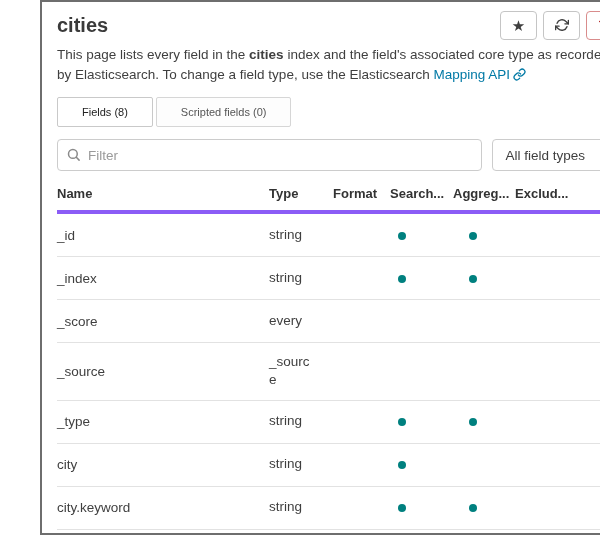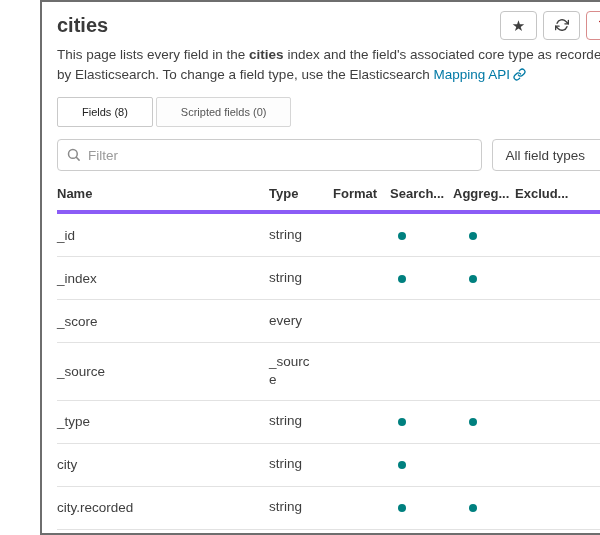--- a/index.html
+++ b/index.html
@@ -237,21 +237,21 @@
         <span>
           <svg width="15" height="15" viewBox="0 0 24 24" fill="none" stroke="#8a8a8a" stroke-width="2" stroke-linecap="round" stroke-linejoin="round">
             <path d="M17 3a2.828 2.828 0 1 1 4 4L7.5 20.5 2 22l1.5-5.5L17 3z"></path>
           </svg>
         </span>
       </button>
     </div>
   </div>
 
   <div class="trow">
-    <div class="cell name">city.recorded</div>
+    <div class="cell name">city.keyword</div>
     <div class="cell type">string</div>
     <div class="cell format"></div>
     <div class="cell dotcell search"><span class="dot"></span></div>
     <div class="cell dotcell aggreg"><span class="dot"></span></div>
     <div class="cell exclud"></div>
     <div class="cell editcell">
       <button class="edit-btn">
         <span>
           <svg width="15" height="15" viewBox="0 0 24 24" fill="none" stroke="#8a8a8a" stroke-width="2" stroke-linecap="round" stroke-linejoin="round">
             <path d="M17 3a2.828 2.828 0 1 1 4 4L7.5 20.5 2 22l1.5-5.5L17 3z"></path>

